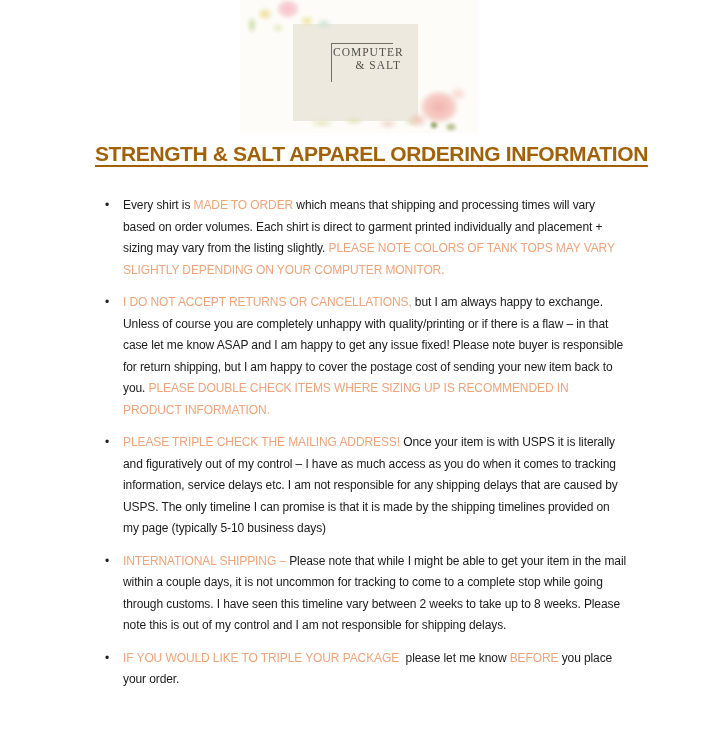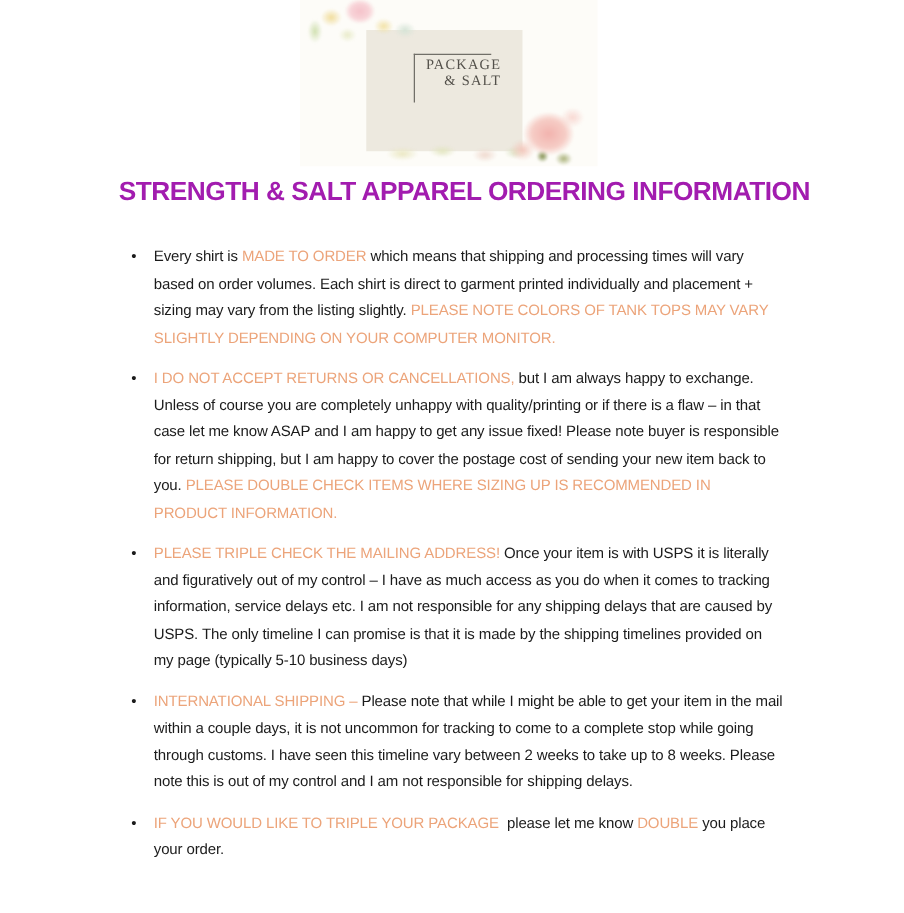--- a/index.html
+++ b/index.html
@@ -78,21 +78,22 @@
   
   .content{
     position:absolute; left:0; top:0;
     width:723px; height:730px;
     padding:142px 86px 0 95px;
   }
   .title{
     font-size:21px;
     font-weight:bold;
     letter-spacing:-0.4px;
-    color:#a21caf;
+    color:#a16207;
+    text-decoration:underline;
     text-decoration-thickness:2px;
     text-underline-offset:4px;
     white-space:nowrap;
   }
   .info-list{
     list-style:none;
     margin-top:29px;
     padding-left:10px;
     width:532px;
   }
@@ -116,21 +117,21 @@
 
 <div class="page">
 
   <div class="logo">
     <div class="logo-square"></div>
     <div class="flower flower-tl"></div>
     <div class="flower flower-bl"></div>
     <div class="flower flower-br"></div>
     <div class="logo-bracket"></div>
     <div class="logo-text">
-      <div>PACKAGE</div>
+      <div>COMPUTER</div>
       <div>&amp; SALT</div>
     </div>
   </div>
 
   <div class="content">
     <h1 class="title">STRENGTH &amp; SALT APPAREL ORDERING INFORMATION</h1>
     <ul class="info-list">
         <li>
           <span class="bullet">•</span>
           <span class="li-body"><span>Every shirt is </span><span class="hl">MADE TO ORDER</span><span> which means that shipping and processing times will vary based on order volumes. Each shirt is direct to garment printed individually and placement + sizing may vary from the listing slightly. </span><span class="hl">PLEASE NOTE COLORS OF TANK TOPS MAY VARY SLIGHTLY DEPENDING ON YOUR COMPUTER MONITOR.</span></span>
@@ -142,18 +143,18 @@
         <li>
           <span class="bullet">•</span>
           <span class="li-body"><span class="hl">PLEASE TRIPLE CHECK THE MAILING ADDRESS!</span><span> Once your item is with USPS it is literally and figuratively out of my control – I have as much access as you do when it comes to tracking information, service delays etc. I am not responsible for any shipping delays that are caused by USPS. The only timeline I can promise is that it is made by the shipping timelines provided on my page (typically 5-10 business days)</span></span>
         </li>
         <li>
           <span class="bullet">•</span>
           <span class="li-body"><span class="hl">INTERNATIONAL SHIPPING –</span><span> Please note that while I might be able to get your item in the mail within a couple days, it is not uncommon for tracking to come to a complete stop while going through customs. I have seen this timeline vary between 2 weeks to take up to 8 weeks. Please note this is out of my control and I am not responsible for shipping delays.</span></span>
         </li>
         <li>
           <span class="bullet">•</span>
-          <span class="li-body"><span class="hl">IF YOU WOULD LIKE TO TRIPLE YOUR PACKAGE</span><span>&nbsp; please let me know </span><span class="hl">DOUBLE</span><span> you place your order.</span></span>
+          <span class="li-body"><span class="hl">IF YOU WOULD LIKE TO TRIPLE YOUR PACKAGE</span><span>&nbsp; please let me know </span><span class="hl">BEFORE</span><span> you place your order.</span></span>
         </li>
       </ul>
   </div>
 
 </div>
 
 </body></html>

